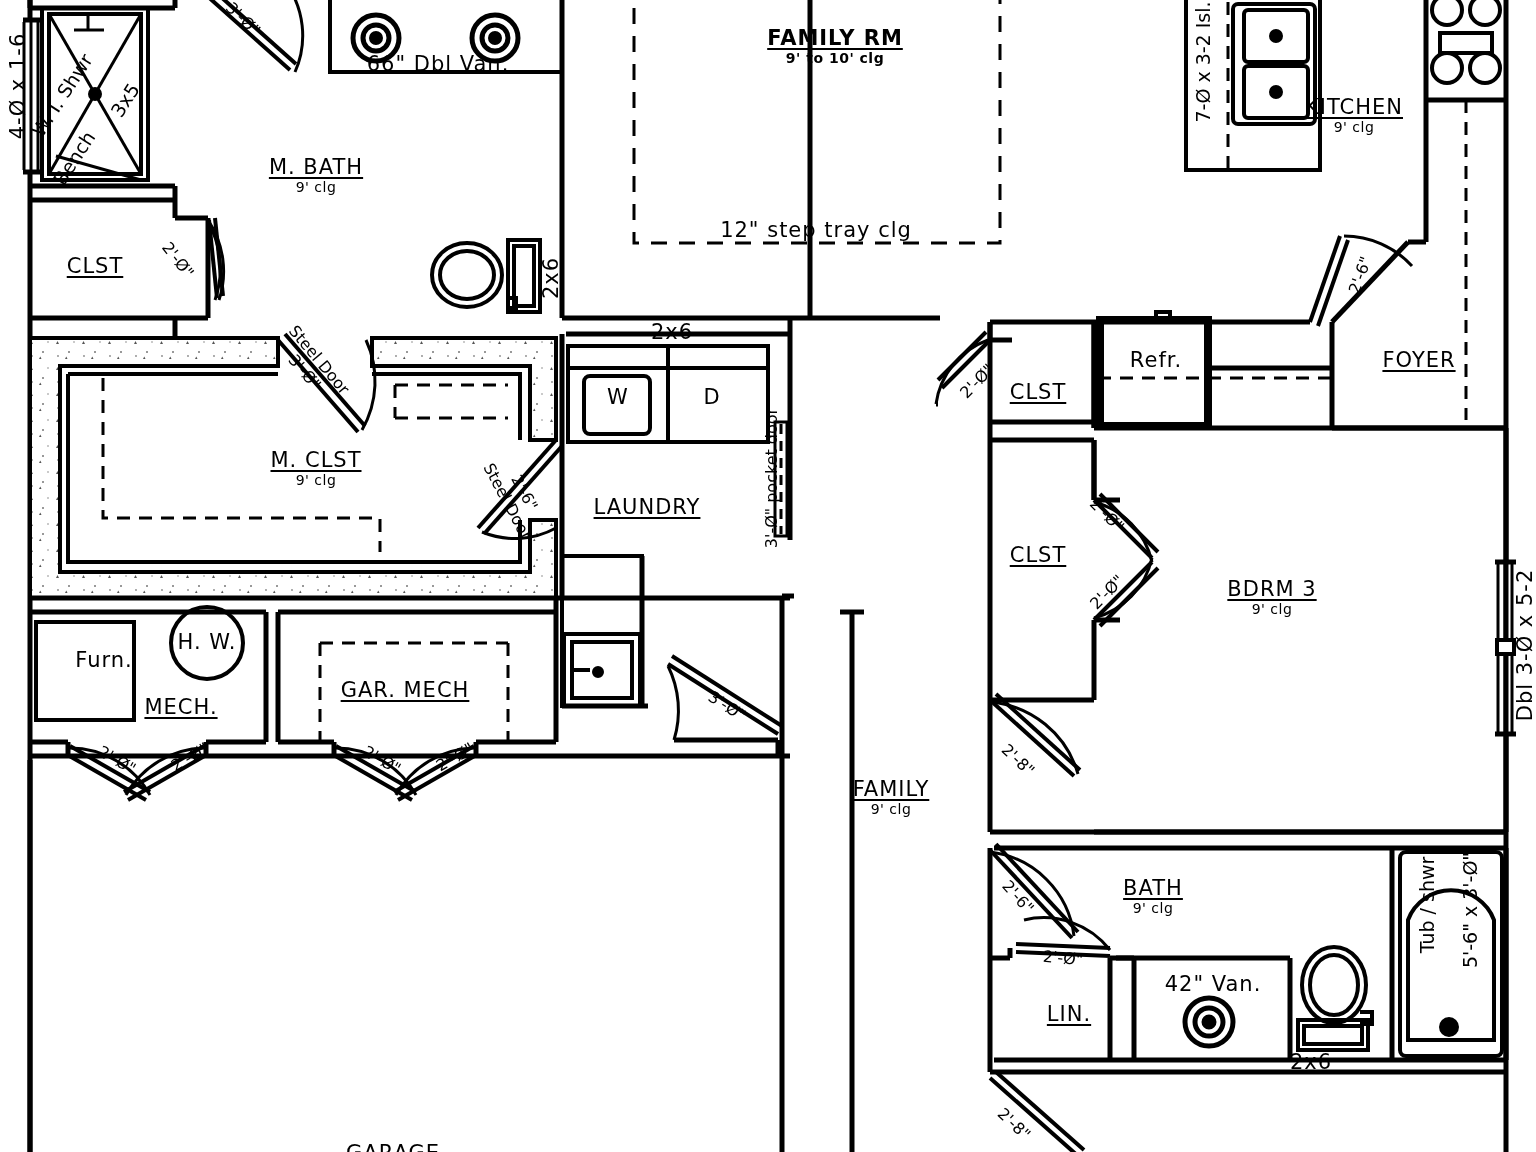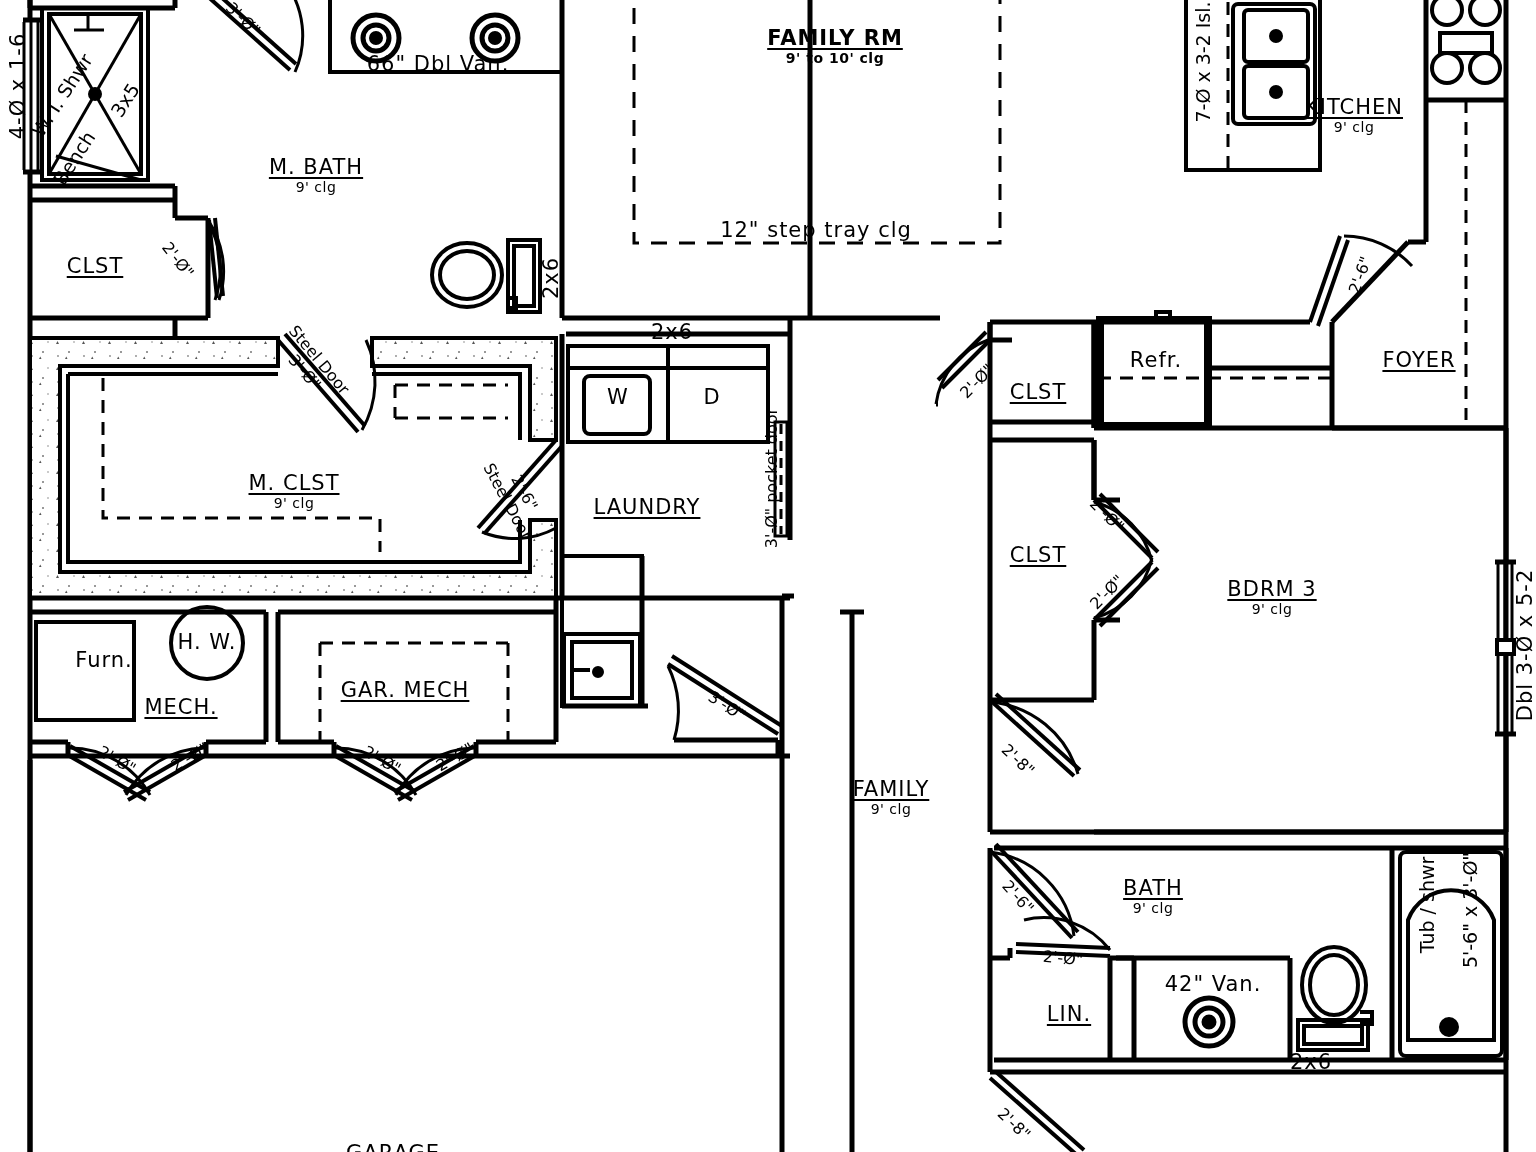--- a/index.html
+++ b/index.html
@@ -440,21 +440,21 @@
   <path d="M840 612 L864 612"></path>
 
   </g>
 </svg>
 
 <div class="lbl room" style="left:316px;top:155px;">
   <span class="nm">M. BATH</span>
   <span class="clg">9' clg</span>
 </div>
 
-<div class="lbl room" style="left:294px;top:448px;margin-top:23px;">
+<div class="lbl room" style="left:316px;top:448px;">
   <span class="nm">M. CLST</span>
   <span class="clg">9' clg</span>
 </div>
 
 <div class="lbl room" style="left:835px;top:26px;font-weight:bold;">
   <span class="nm">FAMILY RM</span>
   <span class="clg">9' to 10' clg</span>
 </div>
 
 <div class="lbl room" style="left:1354px;top:95px;">

